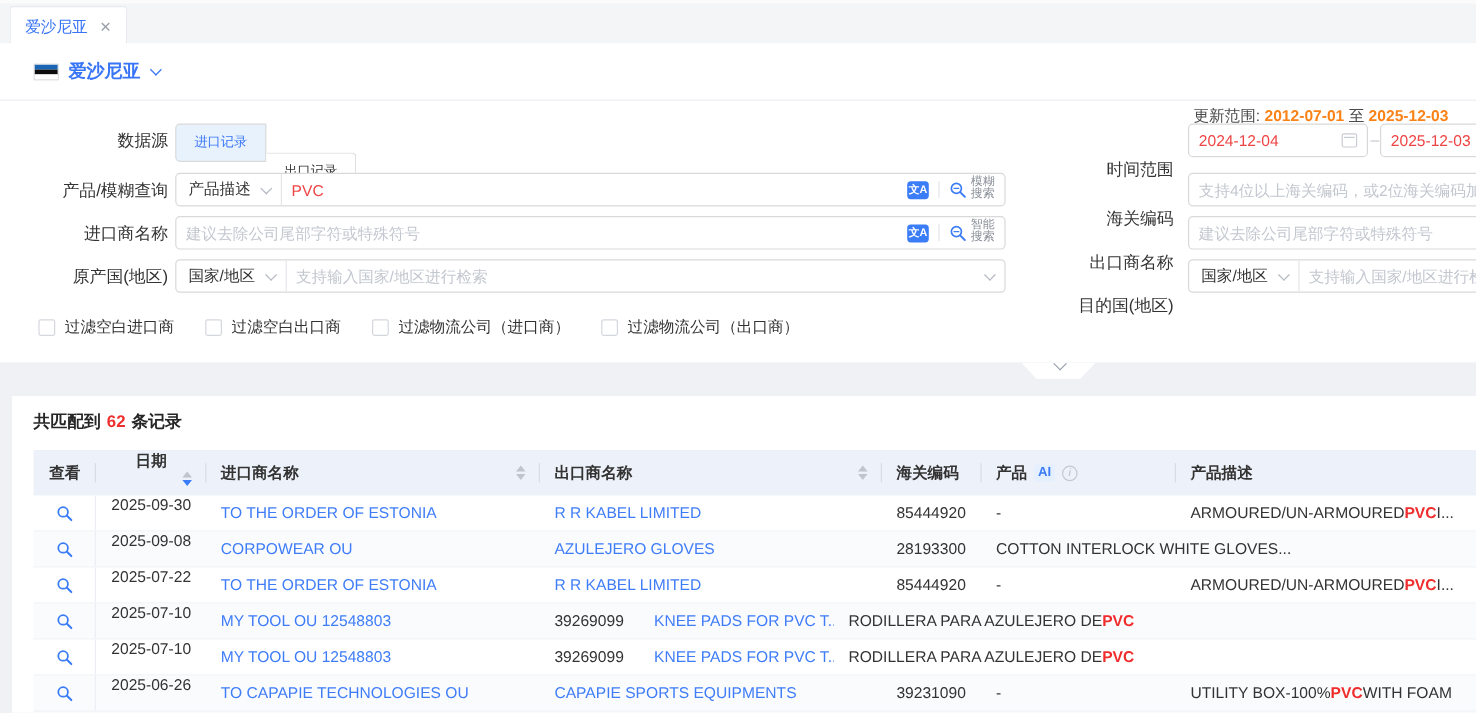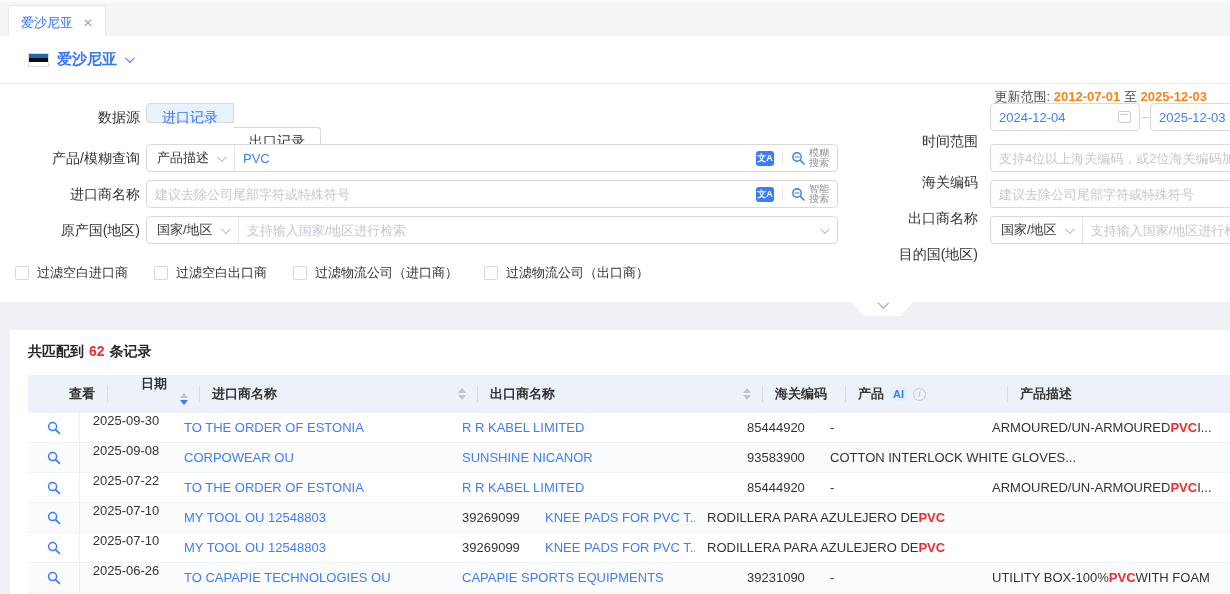--- a/index.html
+++ b/index.html
@@ -23,53 +23,53 @@
   .chev-gray { color:#b4b8c0; }
 
   .update-range { position:absolute; top:52px; right:23px; font-size:13px; color:#4a4a4a; }
   .update-range b { color:#fa8216; font-weight:bold; }
 
   .frow { position:absolute; left:0; width:1230px; height:28px; }
   .lbl-left  { position:absolute; left:0;   width:140px; text-align:right; line-height:28px; font-size:14px; color:#333; }
   .lbl-right { position:absolute; left:874px; width:104px; text-align:right; line-height:28px; font-size:14px; color:#333;margin-top:24px; }
 
   .seg { position:absolute; left:146px; top:0; display:flex; }
-  .seg-btn { height:20px; line-height:26px; padding:0 15px; border:1px solid #d9d9d9; font-size:14px; background:#fff; color:#333; cursor:pointer; }
+  .seg-btn { height:32px; line-height:26px; padding:0 15px; border:1px solid #d9d9d9; font-size:11px; background:#fff; color:#333; cursor:pointer; }
   .seg-btn.first { border-radius:4px 0 0 4px; }
   .seg-btn.last { border-radius:0 4px 4px 0; border-left:none;margin-top:24px; }
   .seg-btn.active { background:#e8f2fd; color:#3875f6; }
 
   .box { position:absolute; top:0; height:28px; border:1px solid #d9d9d9; border-radius:4px; background:#fff; display:flex; align-items:center; font-size:13px; overflow:hidden; }
-  .box input { border:none; outline:none; flex:1; height:26px; font-size:13px; color:#3b82f6; font-family:inherit; padding:0 8px; min-width:10px; background:transparent; }
+  .box input { border:none; outline:none; flex:1; height:26px; font-size:13px; color:#ef4444; font-family:inherit; padding:0 8px; min-width:10px; background:transparent; }
   .box input::placeholder { color:#c3c7cf; }
   .sel { display:flex; align-items:center; gap:8px; padding:0 10px; height:100%; border-right:1px solid #e4e6ea; color:#333; white-space:nowrap; cursor:pointer; }
   .vdiv { width:1px; height:14px; background:#e3e5ea; margin:0 8px; flex:none; }
   .trans-icon { width:18px; height:15px; flex:none; background:#3b7cf7; border-radius:3px; color:#fff; font-size:9px; line-height:15px; text-align:center; font-weight:bold; cursor:pointer; }
   .srch-btn { display:flex; align-items:center; gap:3px; padding-right:8px; cursor:pointer; flex:none; }
-  .srch-txt { font-size:10px; line-height:10px; color:#8a8f99; }
+  .srch-txt { font-size:10px; line-height:10px; color:#8a8f99;font-family:Liberation Mono, monospace; }
   .cal { width:13px; height:12px; border:1px solid #c9ccd4; border-radius:2px; position:relative; margin-right:8px; flex:none; }
   .cal::before { content:''; position:absolute; top:2px; left:1px; right:1px; border-top:1px solid #c9ccd4; }
   .range-sep { position:absolute; left:1142px; top:0; line-height:28px; color:#c3c7cf; font-size:13px; }
   .end-chev { margin-right:10px; flex:none; }
 
-  .cb-row { position:absolute; top:229px; left:15px; display:flex; gap:26px; align-items:center; height:16px;font-family:Liberation Mono, monospace; }
+  .cb-row { position:absolute; top:229px; left:32px; display:flex; gap:26px; align-items:center; height:16px;font-family:Liberation Mono, monospace; }
   .cb-item { display:flex; align-items:center; cursor:pointer; }
   .cb { width:14px; height:14px; border:1px solid #d4d7dd; border-radius:2px; background:#fff; }
   .cb-lbl { font-size:13px; color:#333; margin-left:8px; }
 
   .notch { position:absolute; top:266px; left:851px; width:62px; height:14px; background:#fff; clip-path:polygon(0 0,100% 0,79% 100%,21% 100%); display:flex; justify-content:center; cursor:pointer; }
   .notch .chev { width:8px; height:8px; color:#9aa0ab; transform:rotate(45deg) translate(-1px,-3px); }
 
   
   .card { position:absolute; top:330px; left:10px; width:1220px; height:264px; background:#fff; }
   .count-line { position:absolute; top:13px; left:18px; font-size:14px; font-weight:bold; color:#262626; }
   .count-num { color:#ee2f2f; padding:0 5px; }
 
   .table { position:absolute; top:45px; left:18px; right:0; }
-  .thead { display:flex; height:38px; background:#edf1f9;padding-left:28px; }
+  .thead { display:flex; height:38px; background:#edf1f9; }
   .th { display:flex; align-items:center; padding:0 12px; font-size:13px; font-weight:bold; color:#333; position:relative; flex-shrink:0; }
   .th:not(:last-child)::after { content:''; position:absolute; right:0; top:11px; height:16px; width:1px; background:#d8dce5; }
   .tr { display:flex; height:30px; border-bottom:1px solid #f0f2f5; background:#fff; }
   .tr.alt { background:#fafbfd; }
   .td { display:flex; align-items:center; padding:0 12px; font-size:13px; color:#333; white-space:nowrap; overflow:hidden; flex-shrink:0; }
   .c0 { width:52px; justify-content:center; padding:0; }
   .td.c0 { border-right:1px solid #eceef3; }
   .c1 { width:92px;flex-direction:column; } .c2 { width:278px; } .c3 { width:285px; } .c4 { width:83px; } .c5 { width:162px; }
   .c6 { flex:1 1 auto; min-width:0; }
   .sorter { margin-left:auto; display:flex; flex-direction:column; align-items:center; cursor:pointer; }
@@ -301,23 +301,23 @@
                 <circle cx="5.6" cy="5.6" r="4" stroke="#3b7cf7" fill="none" stroke-width="1.5"></circle>
                 <line x1="8.8" y1="8.8" x2="12.4" y2="12.4" stroke="#3b7cf7" stroke-width="1.7" stroke-linecap="round"></line>
               </svg>
             </span>
           </div>
           <div class="td c1">2025-09-08</div>
           <div class="td c2">
             <span class="link">CORPOWEAR OU</span>
           </div>
           <div class="td c3">
-            <span class="link">SUNSHINE NICANOR</span>
-          </div>
-          <div class="td c4">93583900</div>
+            <span class="link">AZULEJERO GLOVES</span>
+          </div>
+          <div class="td c4">28193300</div>
           <div class="td c6">
             <span>COTTON INTERLOCK WHITE GLOVES...</span>
           </div>
         </div>
         <div class="tr">
           <div class="td c0">
             <span class="view-btn">
               <svg width="14" height="14" viewBox="0 0 14 14">
                 <circle cx="5.6" cy="5.6" r="4" stroke="#3b7cf7" fill="none" stroke-width="1.5"></circle>
                 <line x1="8.8" y1="8.8" x2="12.4" y2="12.4" stroke="#3b7cf7" stroke-width="1.7" stroke-linecap="round"></line>

